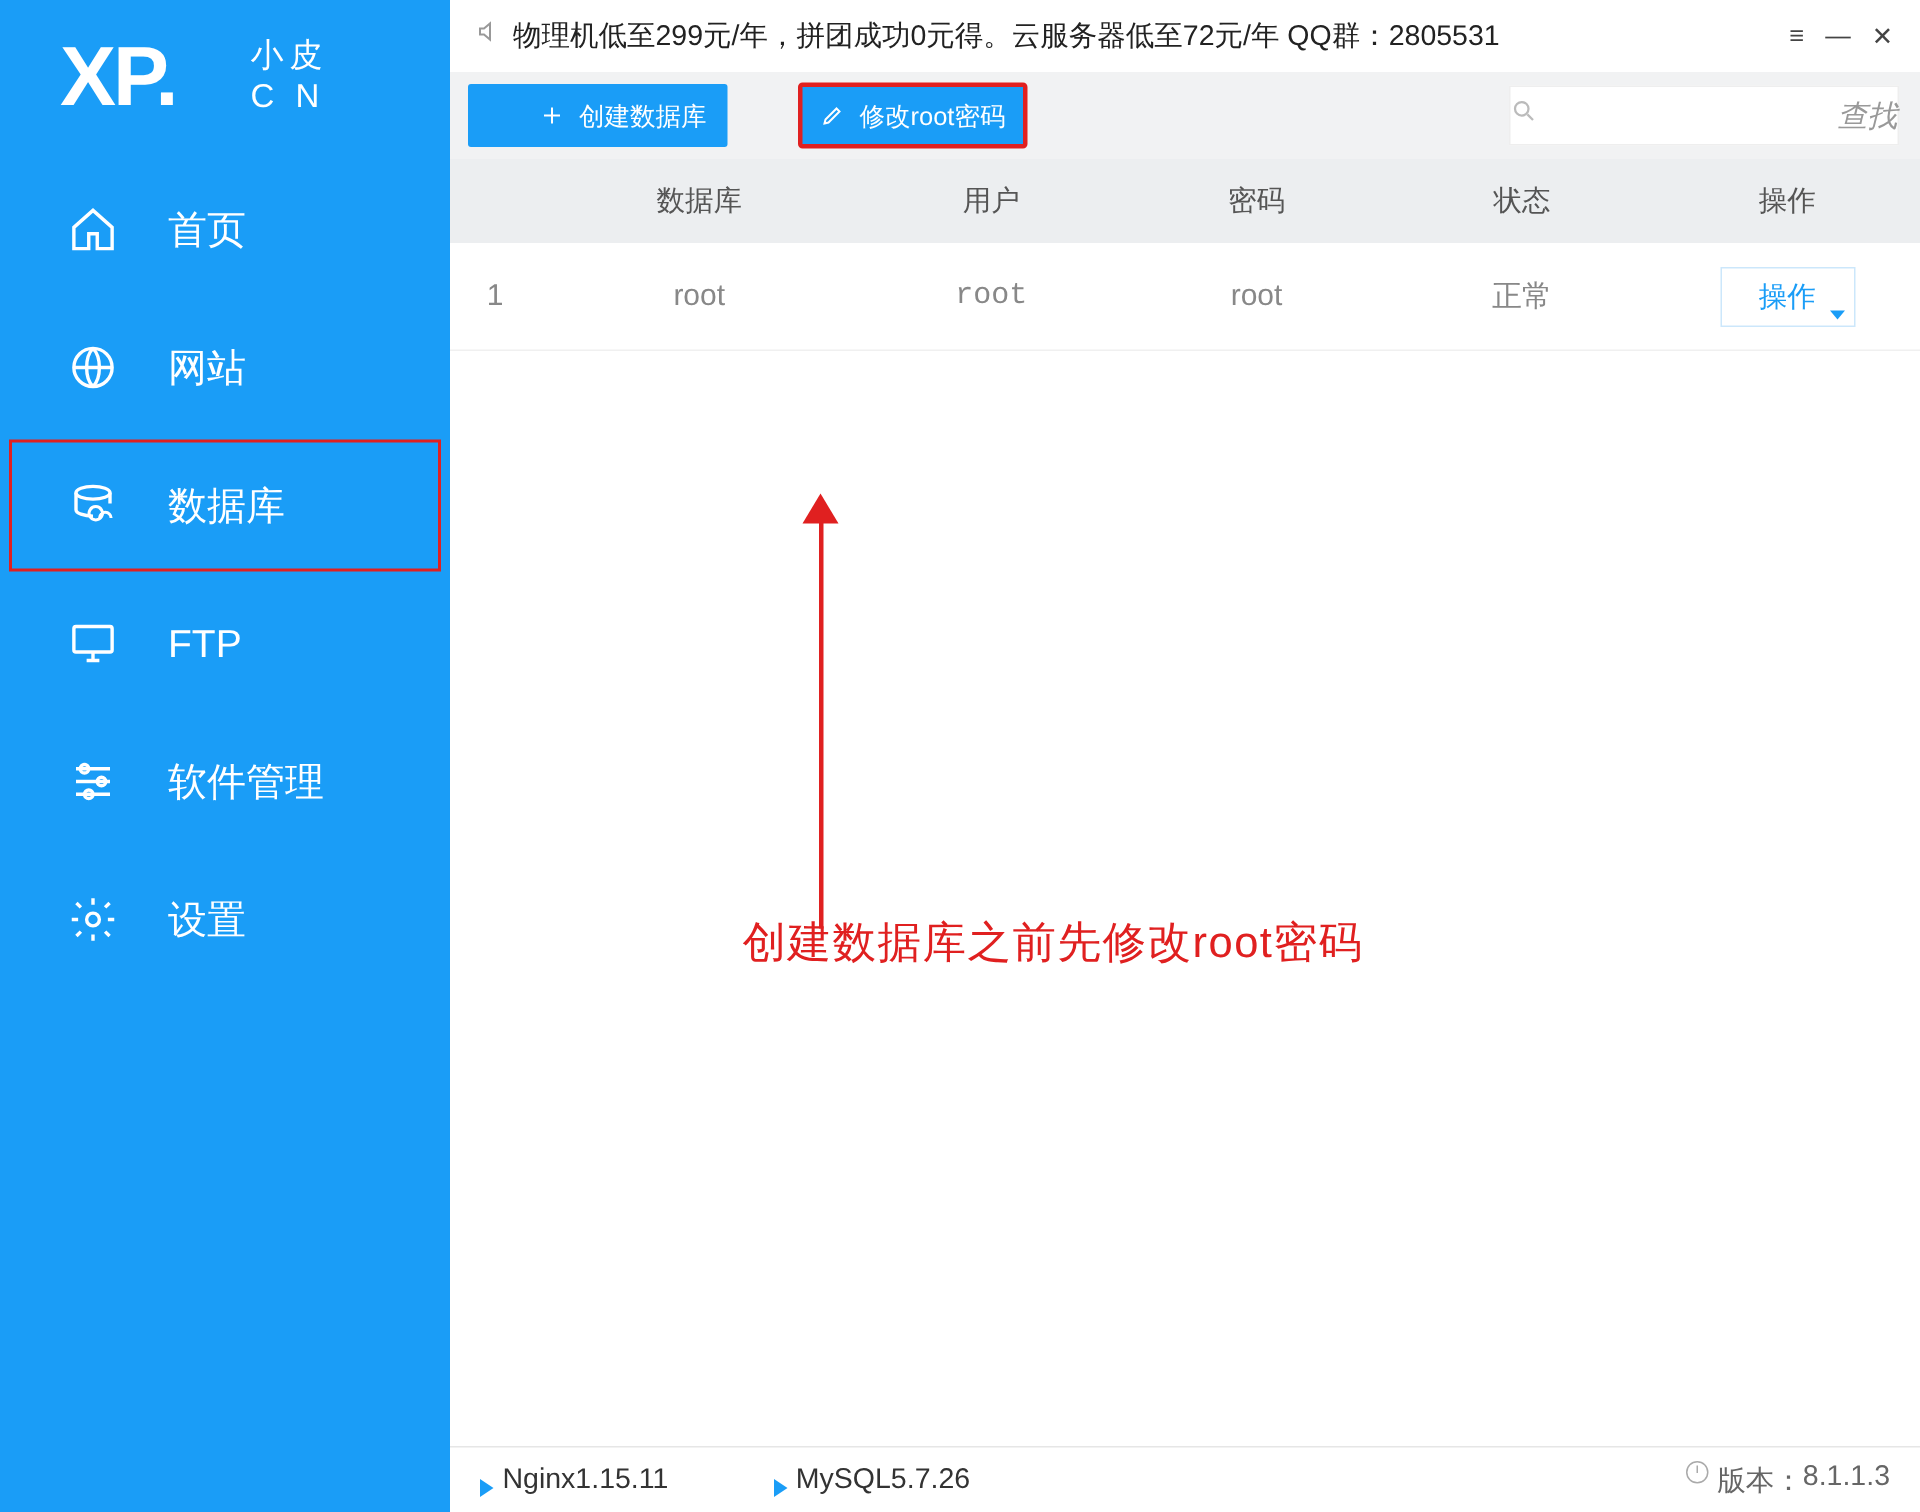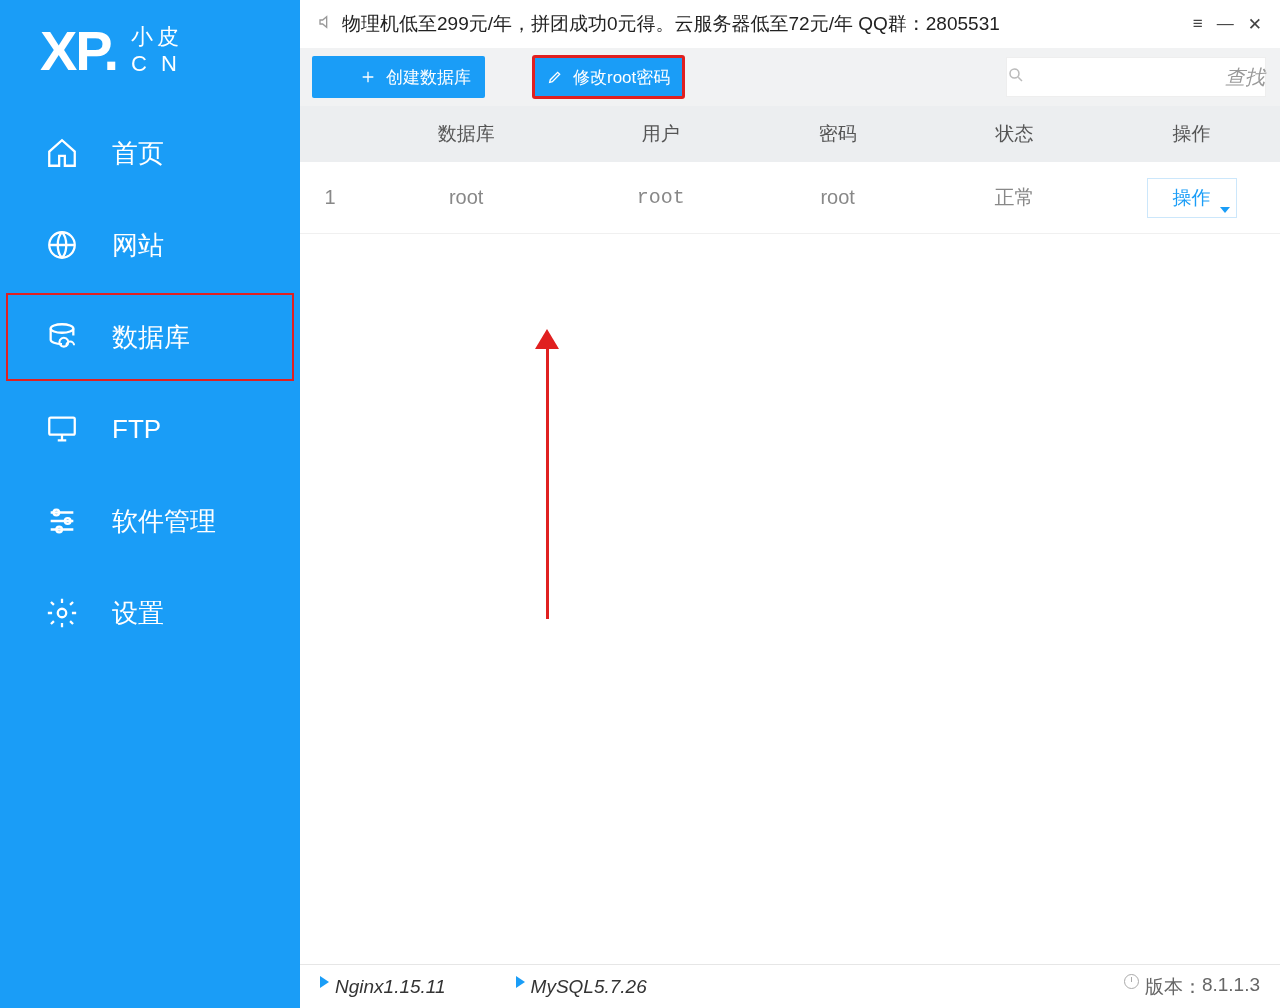--- a/index.html
+++ b/index.html
@@ -2,21 +2,21 @@
 <html><head>
 <meta charset="utf-8">
 <style>
 * { margin: 0; padding: 0; box-sizing: border-box; }
 body { font-family: "Microsoft YaHei", Arial, sans-serif; width:1280px; height:1008px; overflow:hidden; background:#fff; }
 
 .app { display:flex; width:1280px; height:1008px; }
 
 
 .sidebar { width:300px; background:#1a9df7; color:#fff; display:flex; flex-direction:column; }
-.logo { display:flex; align-items:center; padding:18px 30px 24px 40px; }
+.logo { display:flex; align-items:center; padding:18px 30px 24px 40px;gap:36px; }
 .logo-text { font-size:56px; font-weight:600; letter-spacing:-2px; }
 .logo-sub { display:flex; flex-direction:column; margin-left:14px; font-size:22px; line-height:1.2; letter-spacing:4px; }
 .nav-item { display:flex; align-items:center; height:92px; padding-left:44px; cursor:pointer; }
 .nav-item.selected { outline:2px solid #e02020; outline-offset:-4px; padding-left:40px; margin:0 4px; }
 .nav-item .icon { width:36px; height:36px; margin-right:32px; display:flex; align-items:center; justify-content:center; }
 .nav-item .icon svg { width:34px; height:34px; stroke:#fff; fill:none; stroke-width:1.6; }
 .nav-item .label { font-size:26px; color:#fff; }
 
 
 .main { flex:1; display:flex; flex-direction:column; background:#fff; }
@@ -55,21 +55,21 @@
 
 
 .annotation-layer { position:absolute; left:300px; top:0; width:980px; height:1008px; pointer-events:none; }
 .arrow { position:absolute; left:235px; top:95px; width:32px; height:290px; }
 .arrow-line { position:absolute; left:11px; top:12px; width:3px; height:278px; background:#e02020; }
 .arrow-head { position:absolute; left:0; top:0; width:0; height:0; border-left:12px solid transparent; border-right:12px solid transparent; border-bottom:20px solid #e02020; }
 .annotation-text { position:absolute; left:195px; top:375px; color:#e02020; font-size:29px; letter-spacing:1px; }
 
 
 .statusbar { height:44px; display:flex; align-items:center; padding:0 20px; font-size:19px; color:#333; border-top:1px solid #e6e6e6; }
-.status-item { display:flex; align-items:flex-start; margin-right:70px;font-style:italic; }
+.status-item { display:flex; align-items:flex-end; margin-right:70px; }
 .tri { width:0; height:0; border-top:6px solid transparent; border-bottom:6px solid transparent; border-left:9px solid #1a9df7; margin-right:6px;}
 .statusbar .spacer { flex:1; }
 .version { color:#666; display:flex; }
 .version .clock { width:15px; height:15px; border:1.5px solid #aaa; border-radius:50%; margin-right:6px; position:relative; }
 .version .clock:after { content:""; position:absolute; left:6px; top:2px; width:1.5px; height:5px; background:#aaa; }
 
 .content-body { flex:1; position:relative; background:#fff; }
 </style>
 </head>
 <body>
@@ -216,20 +216,21 @@
         </span>
       </div>
     </div>
 
     <div class="content-body">
       <div class="annotation-layer" style="left:0;">
         <div class="arrow">
           <div class="arrow-head"></div>
           <div class="arrow-line"></div>
         </div>
+        <div class="annotation-text">创建数据库之前先修改root密码</div>
       </div>
     </div>
 
     <div class="statusbar">
       <div class="status-item">
         <span class="tri"></span>
         <span>Nginx1.15.11</span>
       </div>
       <div class="status-item">
         <span class="tri"></span>

